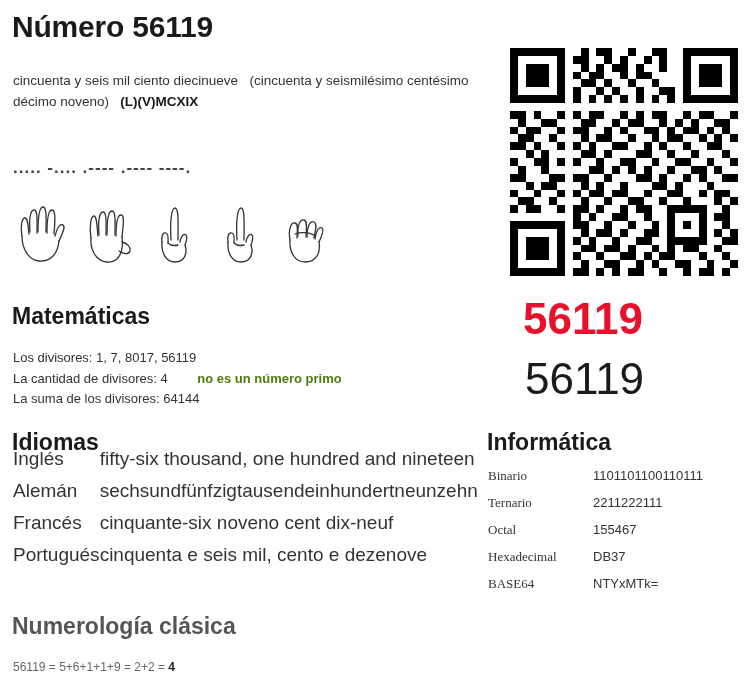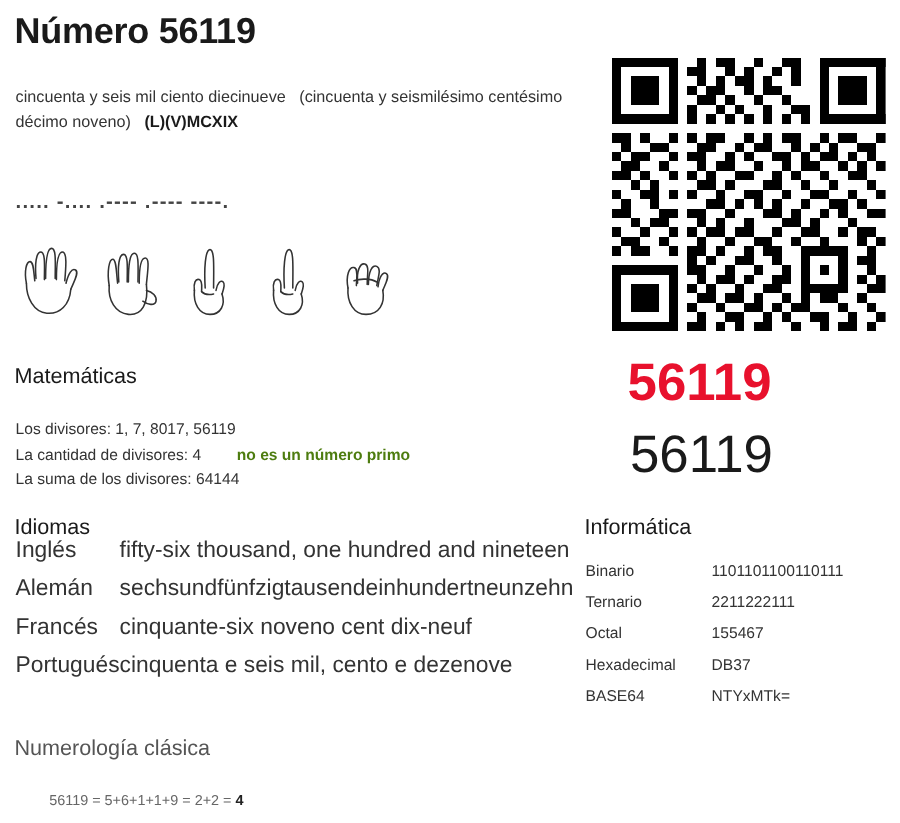--- a/index.html
+++ b/index.html
@@ -74,23 +74,23 @@
     gap: 6px;
   }
   .hand {
     width: 60px;
     height: 72px;
   }
 
   
   .h-section {
     position: absolute;
-    font-size: 18px;
+    font-size: 23px;
     color: #1a1a1a;
-    font-weight: normal;
+    font-weight: bold;
     text-align: center;
   }
   #h-matematicas { left: 12px; top: 303px; }
   #h-idiomas { left: 12px; top: 429px; }
   #h-informatica { left: 487px; top: 429px; }
   #h-numerologia { left: 12px; top: 613px; color: #555555; }
 
   
   .math {
     position: absolute;
@@ -134,34 +134,34 @@
     font-size: 13px;
     color: #333333;
     border-collapse: collapse;
   }
   .info td {
     padding: 0 0 11px 0;
     vertical-align: top;
   }
   .info td.info-key {
     width: 105px;
+    font-family: Liberation Serif, serif;
   }
   .info td.info-val {
     text-align: left;
     margin-top: 40px;
   }
 
   
   .numerology {
     position: absolute;
     left: 13px;
     top: 660px;
     font-size: 12px;
     color: #666666;
-    margin-left: 28px;
   }
   .numerology b {
     color: #222222;
   }
 
   
   .qr {
     position: absolute;
     left: 510px;
     top: 48px;

